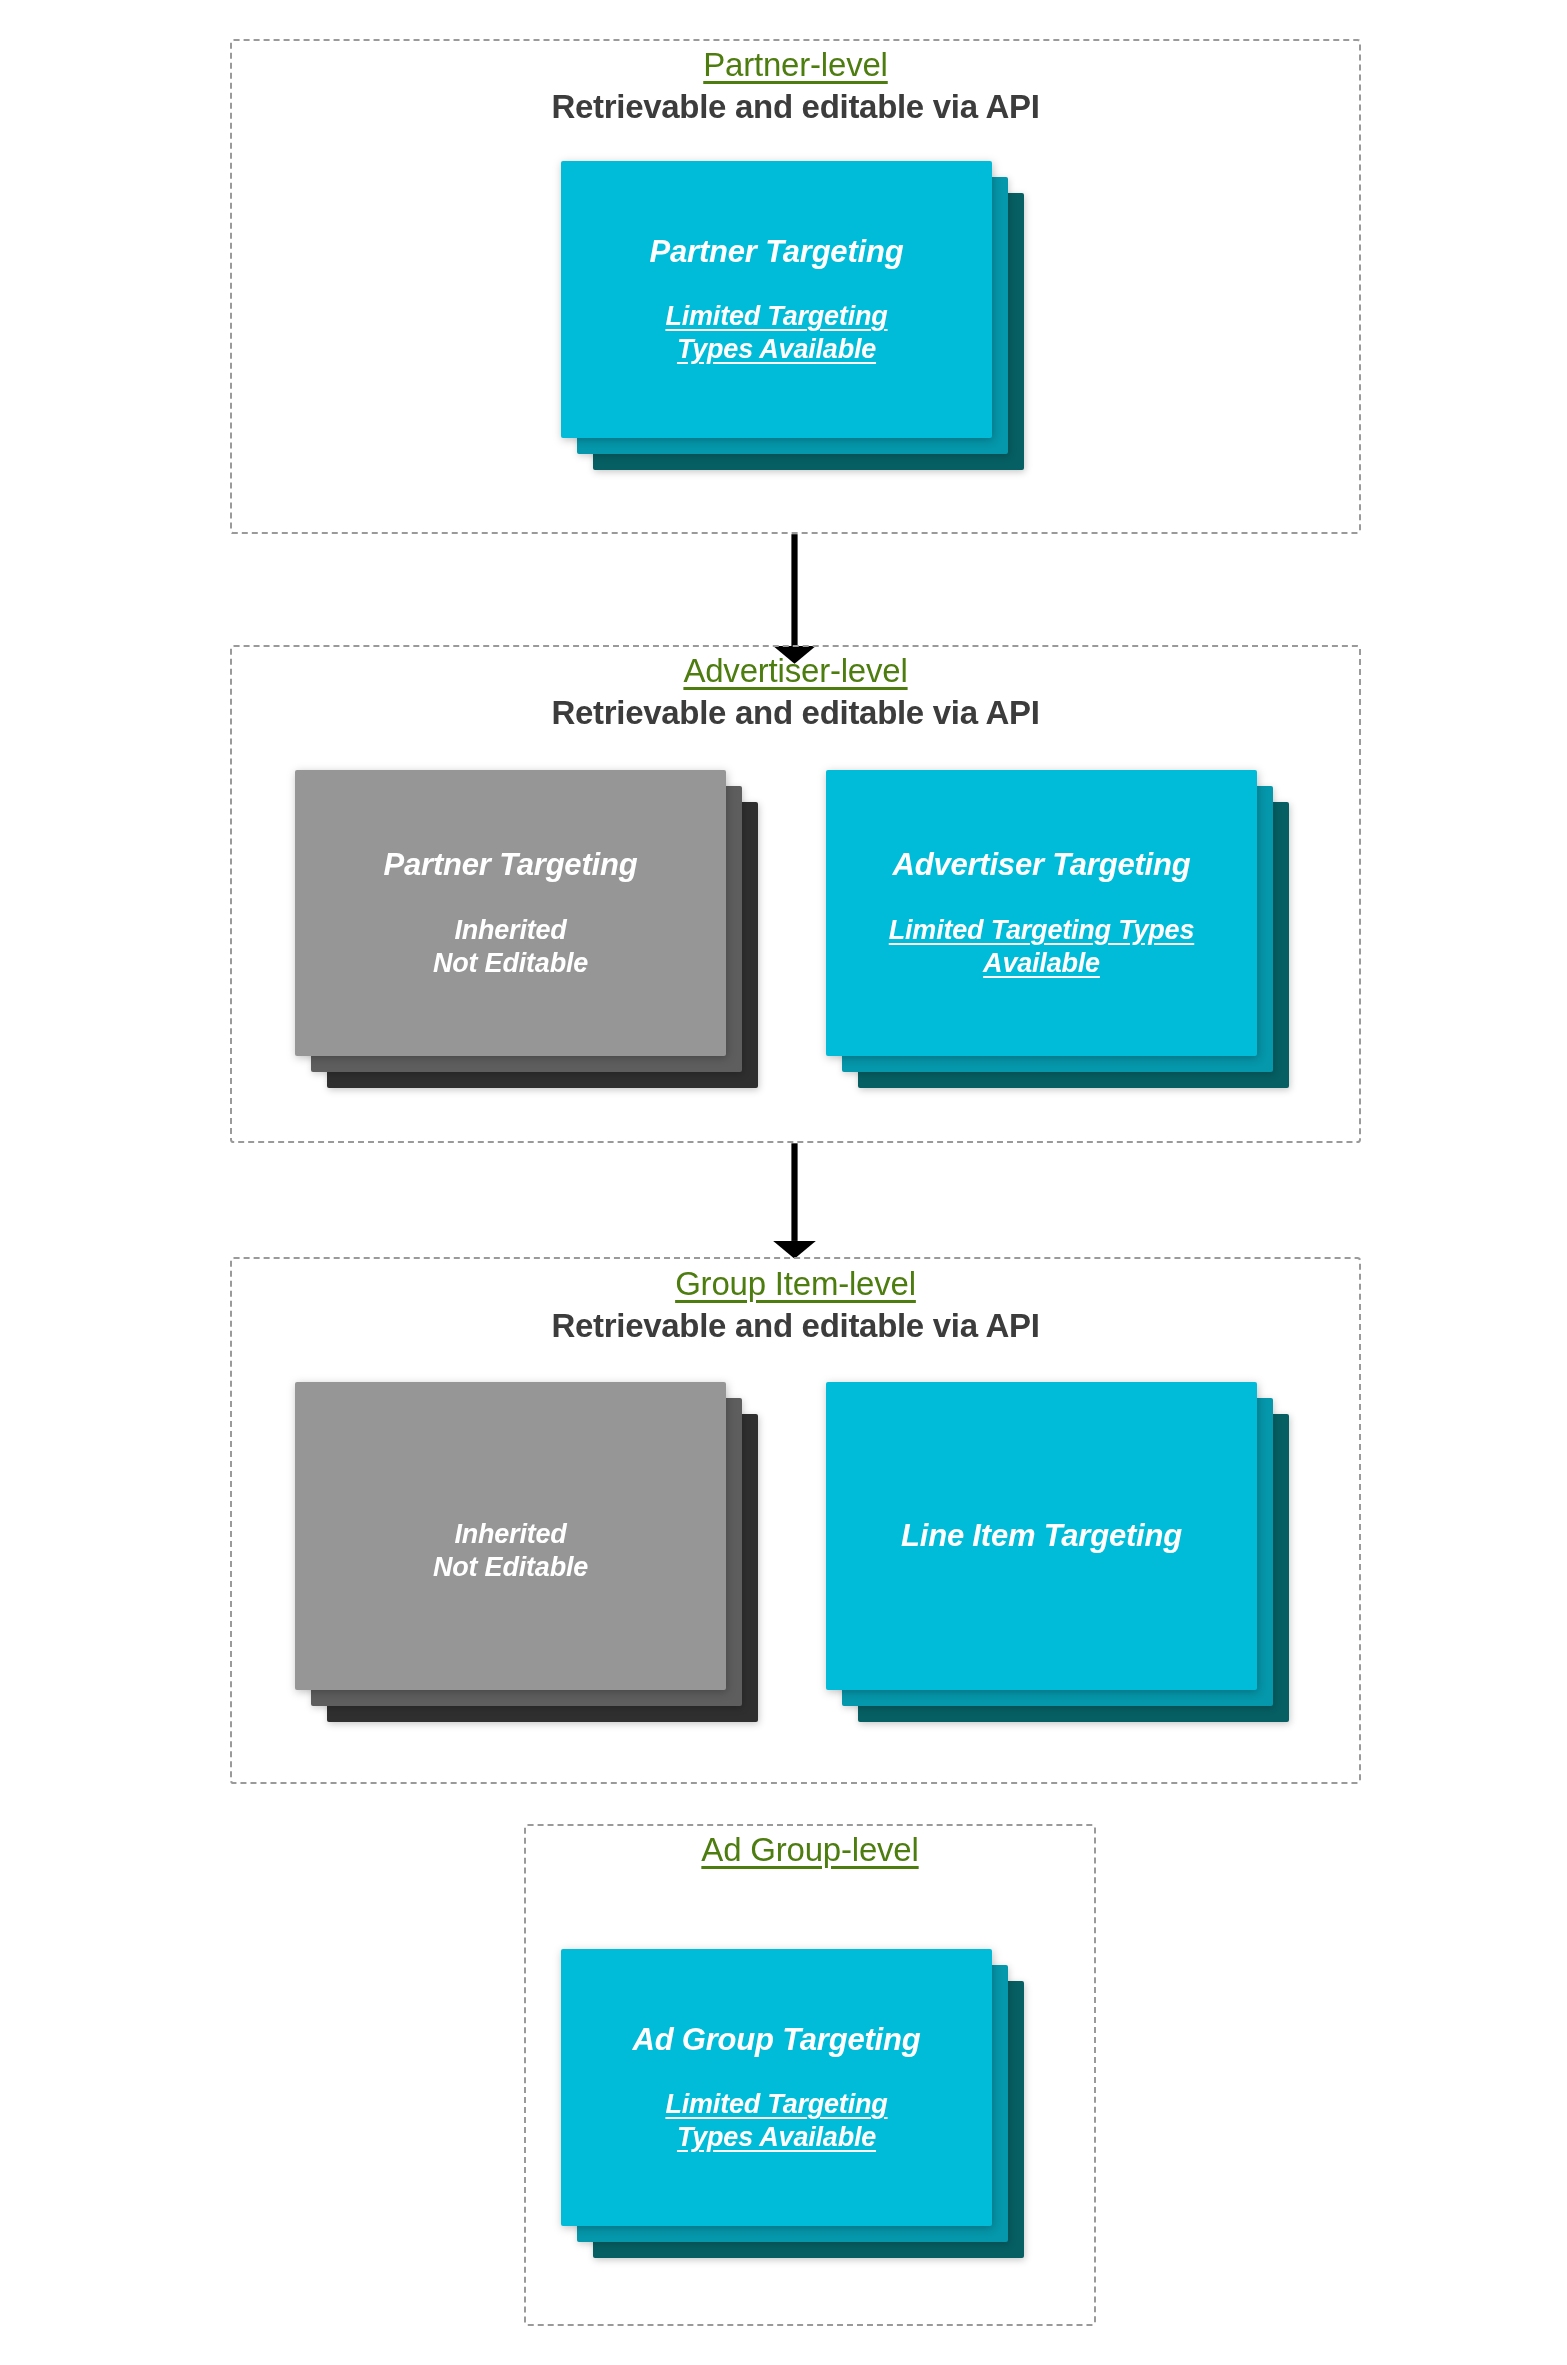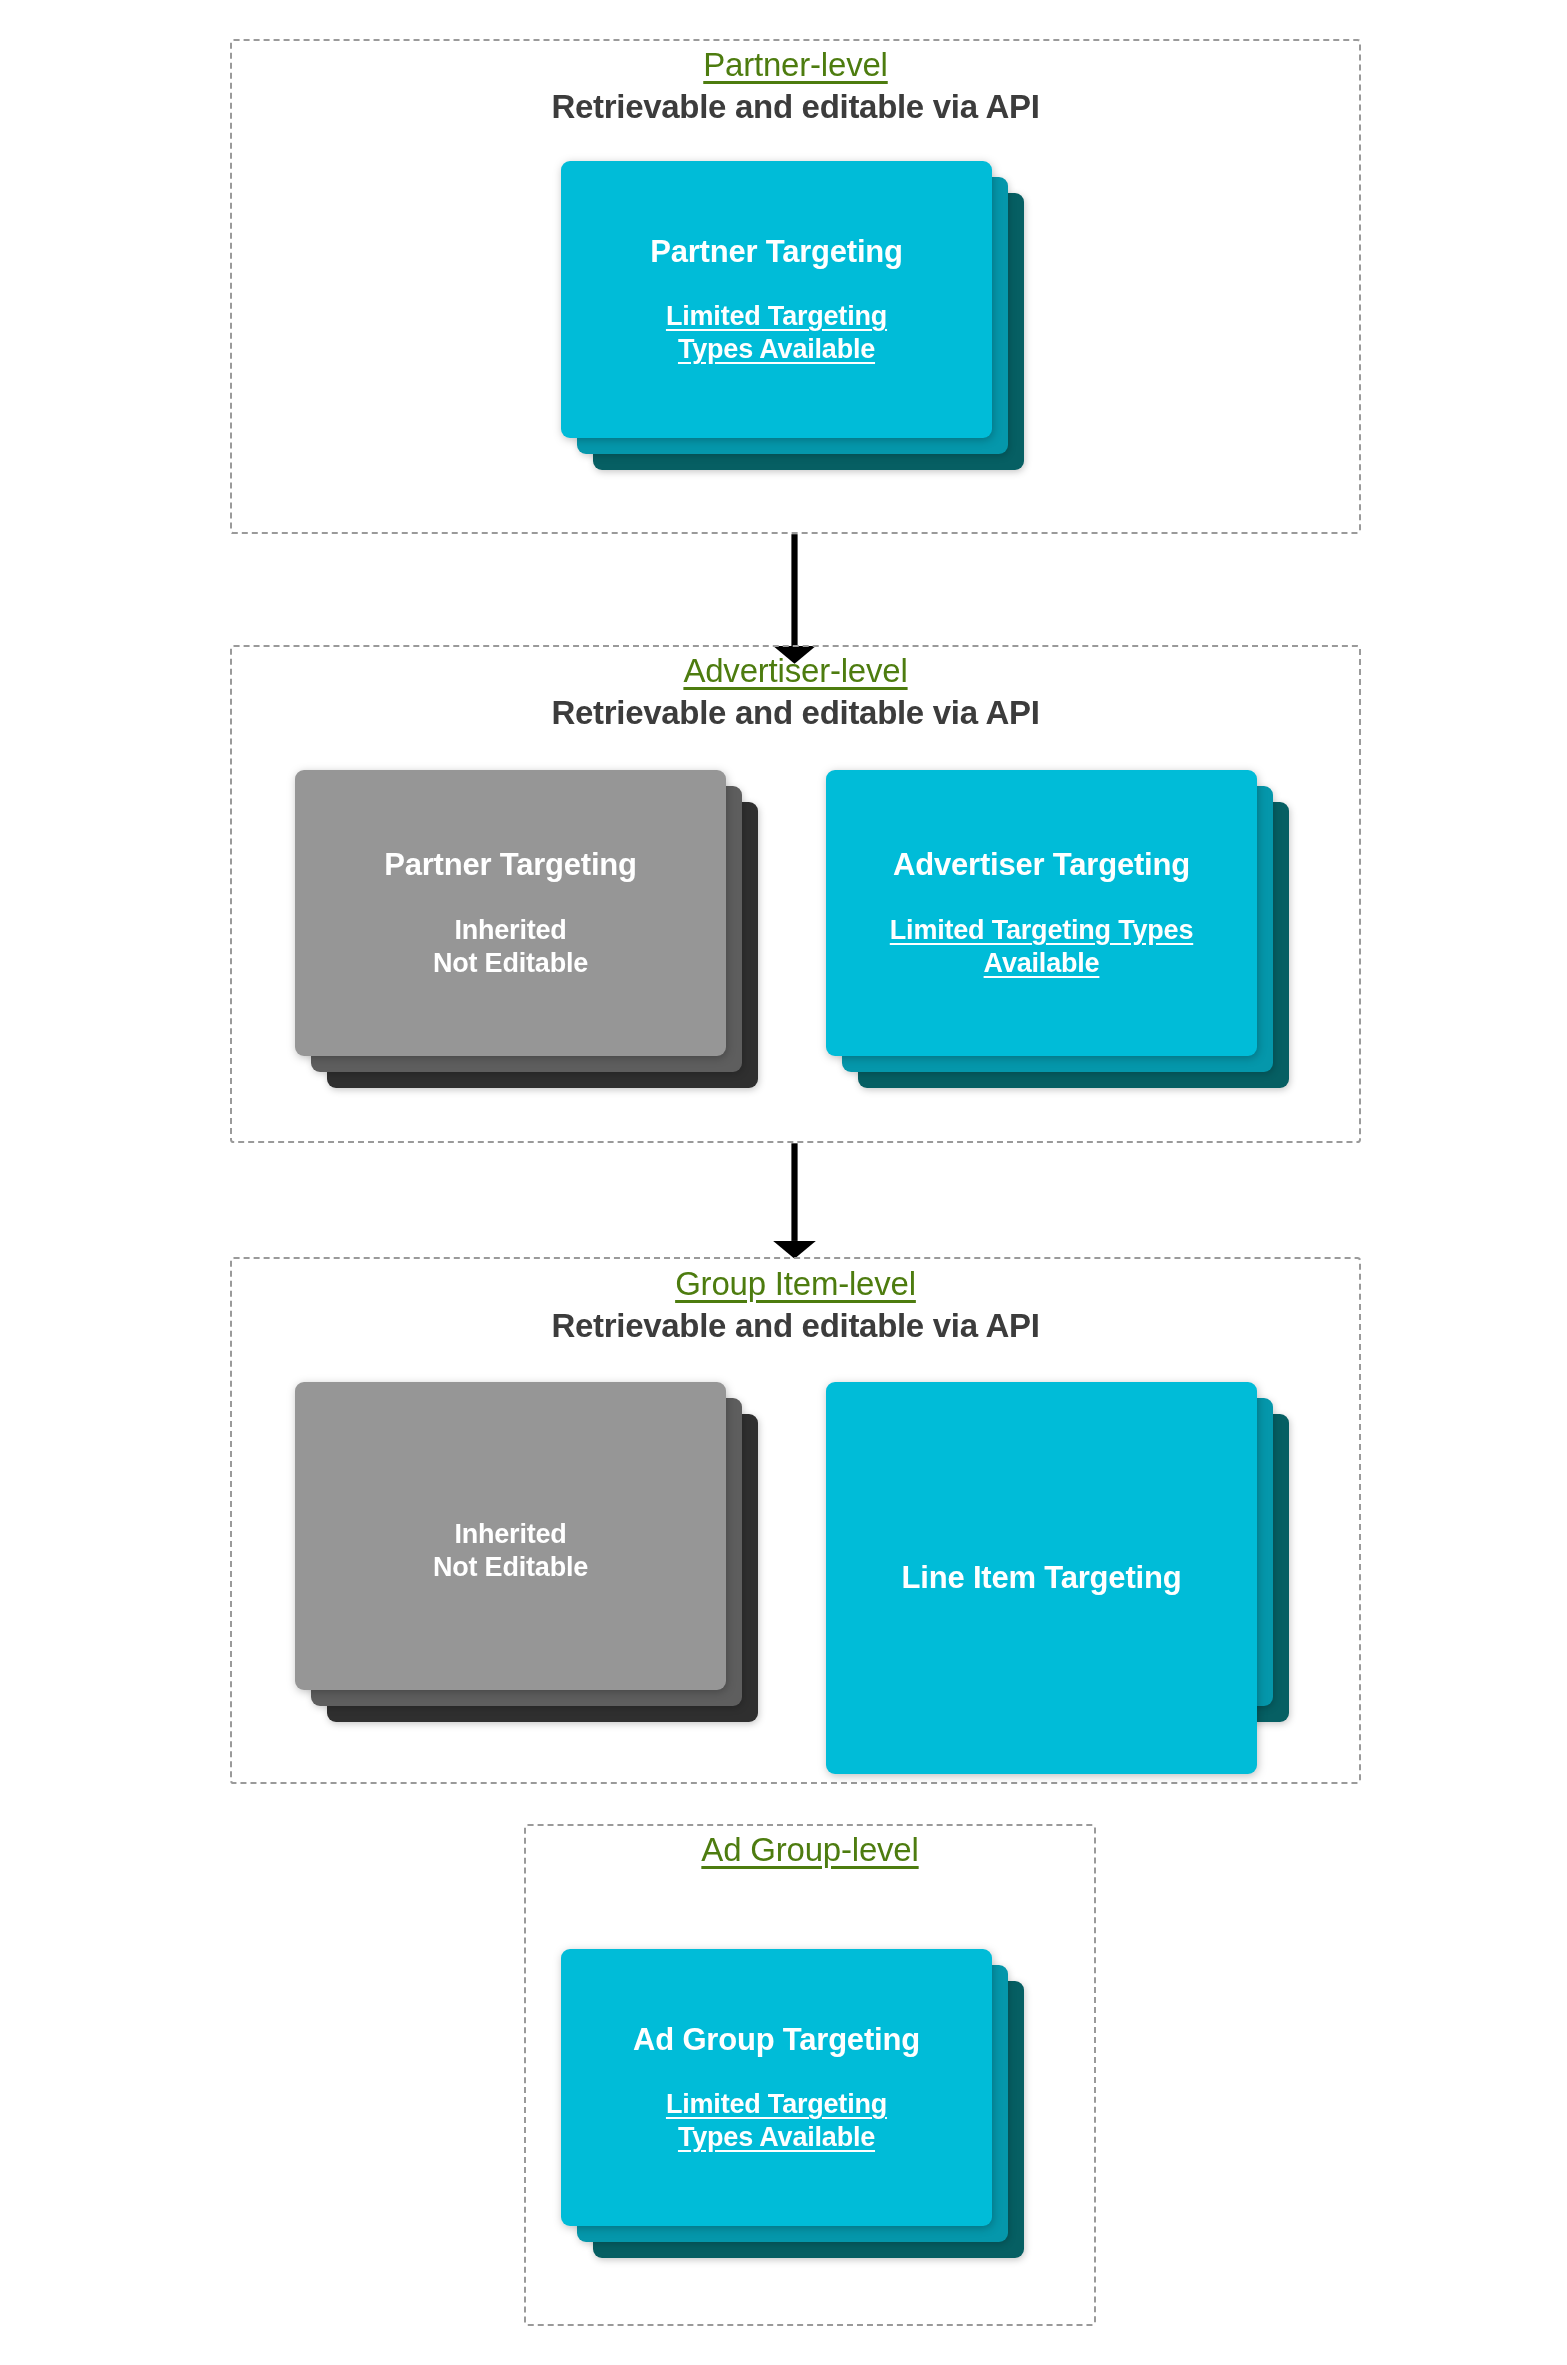--- a/index.html
+++ b/index.html
@@ -61,21 +61,22 @@
   .level-sub.red {
     color: #f92b0c;
   }
 
   
   .card-stack {
     position: absolute;
   }
   .card-layer {
     position: absolute;
-    border-radius: 9px;
+    border-radius: 2px;
+    font-style: italic;
   }
   .card-layer.back {
     left: 32px;
     top: 32px;
     filter: drop-shadow(1.8px 2.7px 3.6px rgba(0,0,0,0.22));
   }
   .card-layer.mid {
     left: 16px;
     top: 16px;
     filter: drop-shadow(1.8px 2.7px 3.6px rgba(0,0,0,0.20));
@@ -200,21 +201,21 @@
     <div class="card-layer mid" style="width:431px; height:308px;"></div>
     <div class="card-layer front" style="width:431px; height:308px;">
       <div class="card-note" style="white-space:pre-line; max-width:321px;">Inherited
 Not Editable</div>
     </div>
   </div>
 
   <div class="card-stack cyan" style="left:826px; top:1382px; width:431px; height:308px;">
     <div class="card-layer back" style="width:431px; height:308px;"></div>
     <div class="card-layer mid" style="width:431px; height:308px;"></div>
-    <div class="card-layer front" style="width:431px; height:392px;">
+    <div class="card-layer front" style="width:431px; height:308px;">
       <div class="card-title">Line Item Targeting</div>
     </div>
   </div>
 
   <div class="level-box" style="left:524px; top:1824px; width:572px; height:502px;"></div>
 
   <div class="level-header" style="left:524px; top:1831px; width:572px;">
     <span class="level-title">Ad Group-level</span>
   </div>
 

